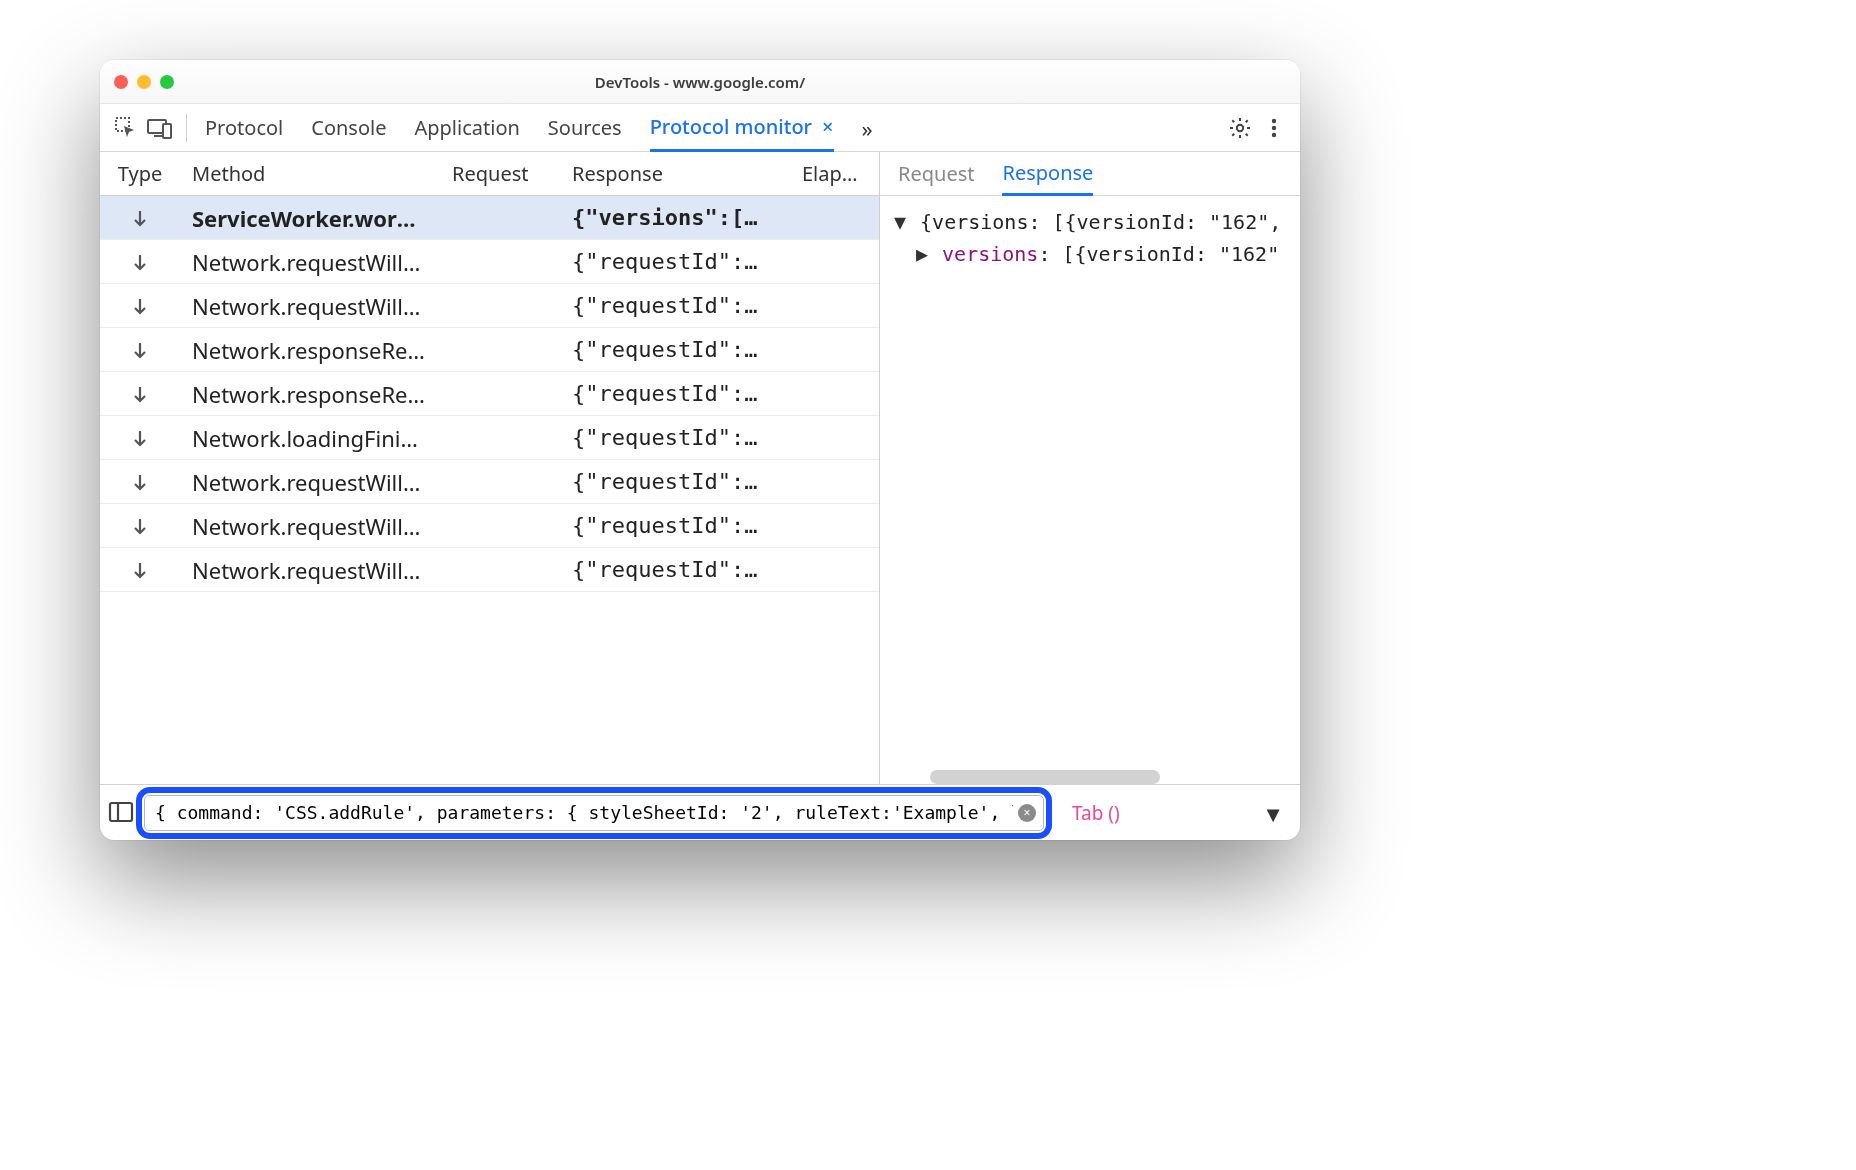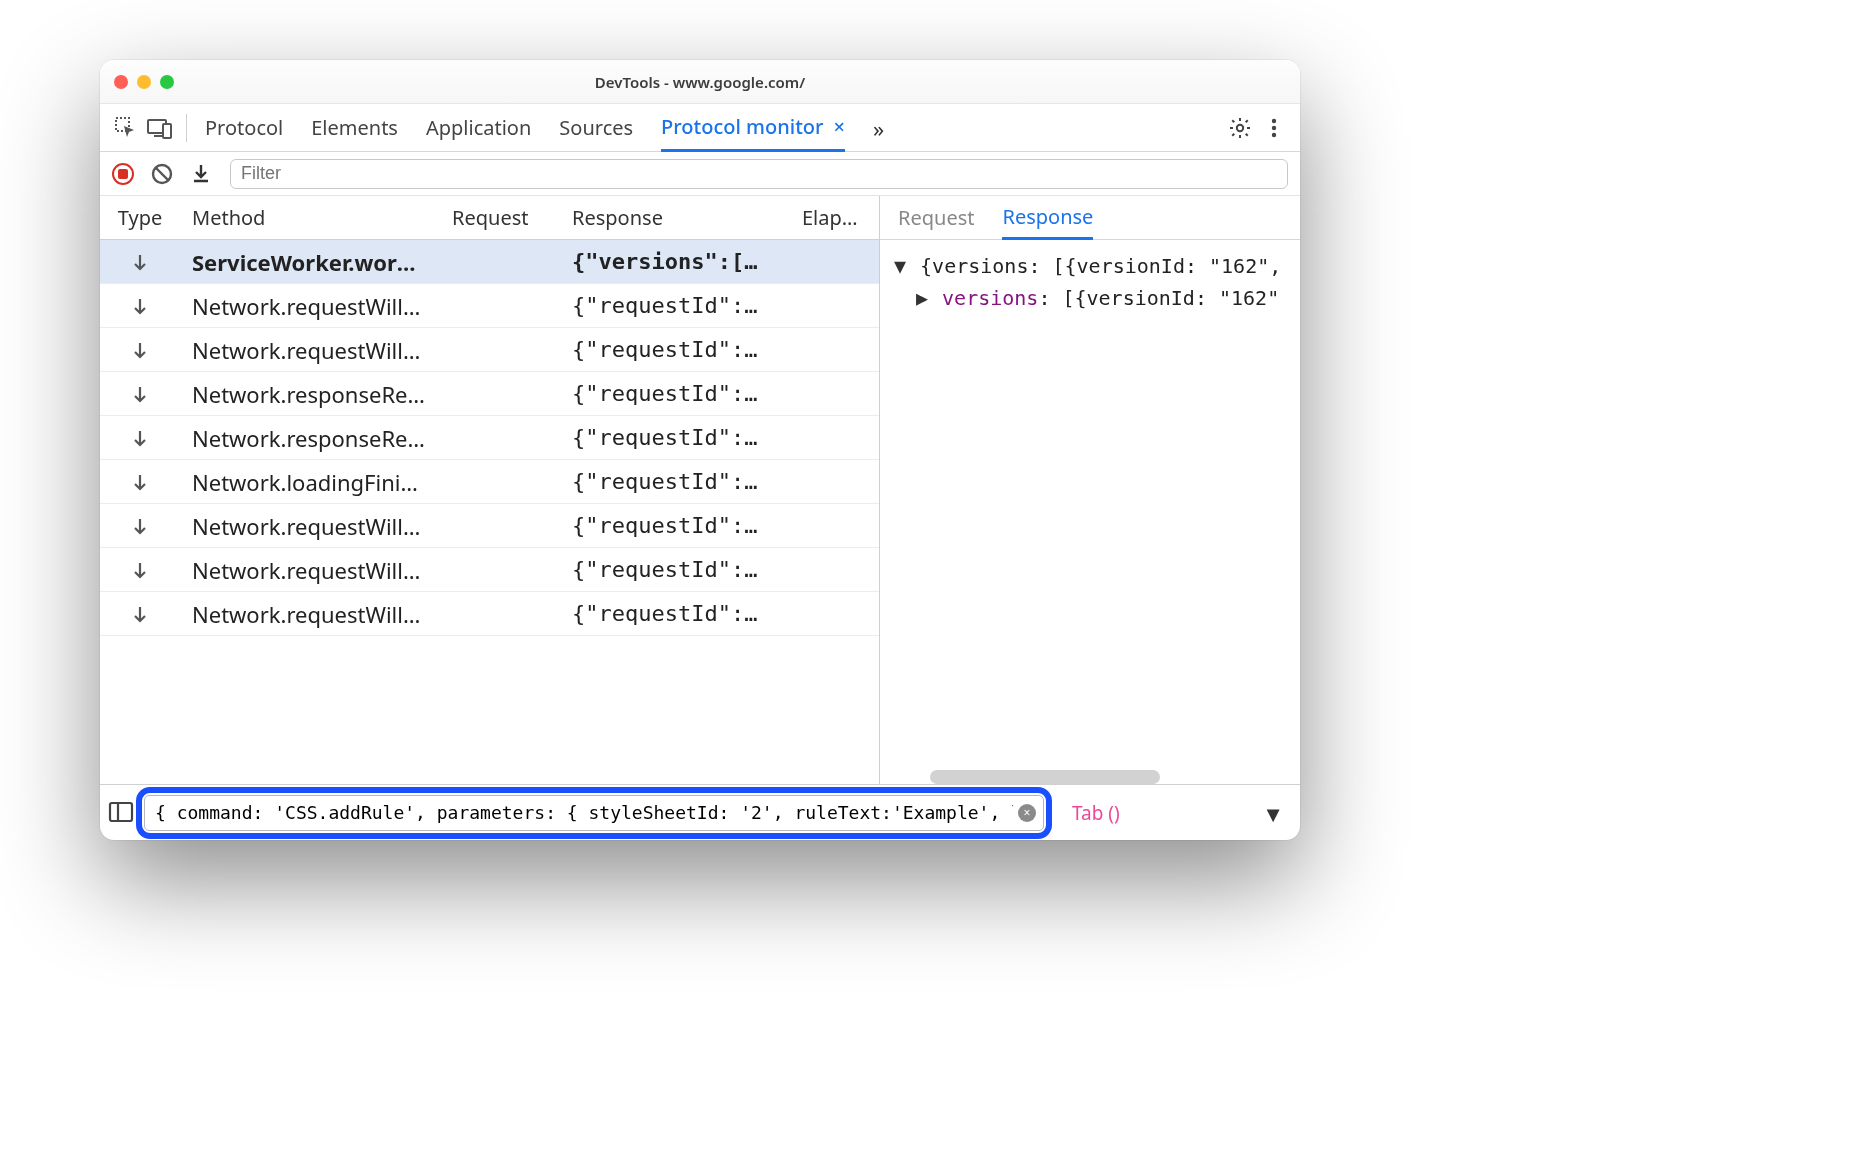--- a/index.html
+++ b/index.html
@@ -93,21 +93,21 @@
       <span class="icon">
         <svg width="26" height="22" viewBox="0 0 26 22" fill="none" stroke="#555" stroke-width="2">
           <rect x="1" y="3" width="18" height="13" rx="1"></rect>
             <path d="M7 19h8"></path>
           <rect x="16" y="7" width="8" height="14" rx="1" fill="#fff"></rect>
         </svg>
       </span>
       <div style="width:1px;height:28px;background:#d0d0d0;margin:0 6px"></div>
       <div class="tabs">
         <div class="tab">Protocol</div>
-        <div class="tab">Elements</div>
+        <div class="tab">Console</div>
         <div class="tab">Application</div>
         <div class="tab">Sources</div>
         <div class="tab active">
           <span>Protocol monitor</span>
           <span style="margin-left:10px;color:#1a73e8;font-size:20px">×</span>
         </div>
         <div class="tab" style="font-size:22px;color:#333">»</div>
       </div>
       <div class="spacer"></div>
       <span class="icon">
@@ -118,35 +118,20 @@
       </span>
       <span class="icon">
         <svg width="20" height="22" viewBox="0 0 20 22" fill="#444">
             <circle cx="10" cy="4" r="2.2"></circle>
             <circle cx="10" cy="11" r="2.2"></circle>
             <circle cx="10" cy="18" r="2.2"></circle>
           </svg>
       </span>
     </div>
 
-    <div class="filterbar">
-      <div class="record-btn"></div>
-      <span class="ban">
-        <svg width="24" height="24" viewBox="0 0 24 24" fill="none" stroke="#555" stroke-width="2.4">
-            <circle cx="12" cy="12" r="9"></circle>
-            <path d="M6 6 L18 18"></path>
-          </svg>
-      </span>
-      <span class="dl">
-        <svg width="22" height="22" viewBox="0 0 22 22" fill="none" stroke="#333" stroke-width="2.4">
-            <path d="M11 3v11M6 10l5 5 5-5M4 19h14"></path>
-          </svg>
-      </span>
-      <input class="filter-input" placeholder="Filter" style="">
-    </div>
 
     <div class="main">
       <div class="left">
         <div class="thead">
           <div class="cell c-type">Type</div>
           <div class="cell c-method">Method</div>
           <div class="cell c-req">Request</div>
           <div class="cell c-resp" style="font-family:inherit">Response</div>
           <div class="cell c-elap">
             <span>Elap…</span><span class="sort">▲</span>

